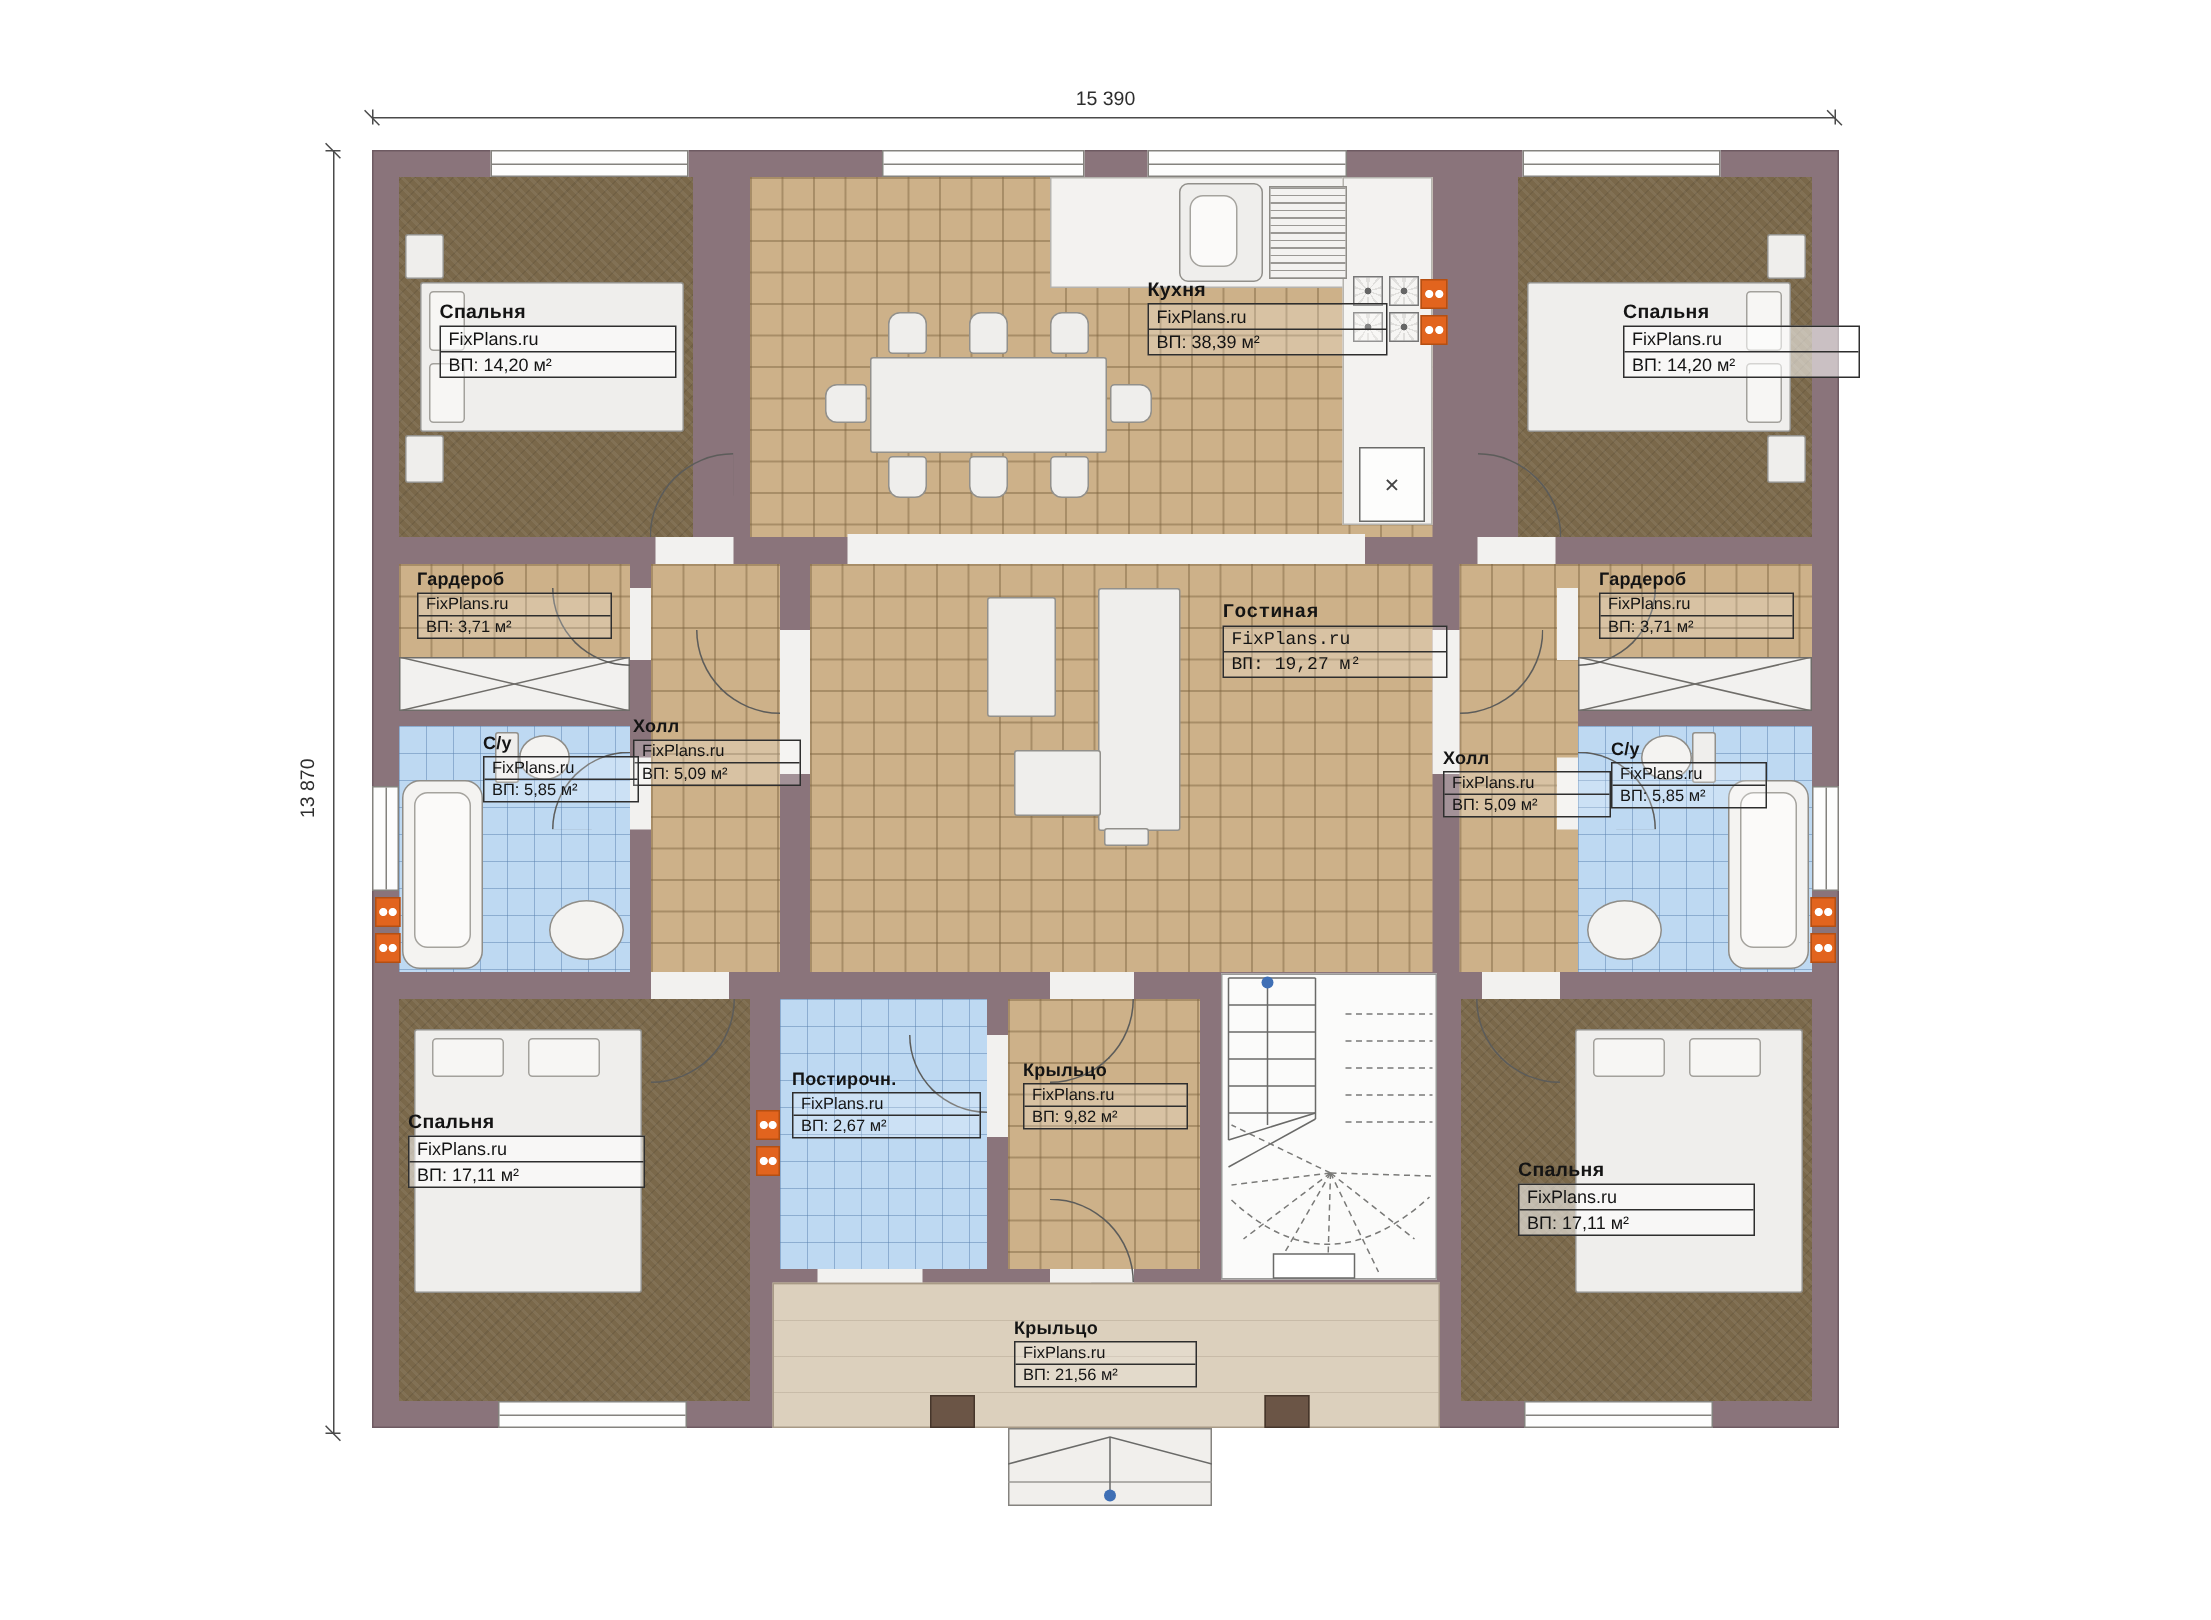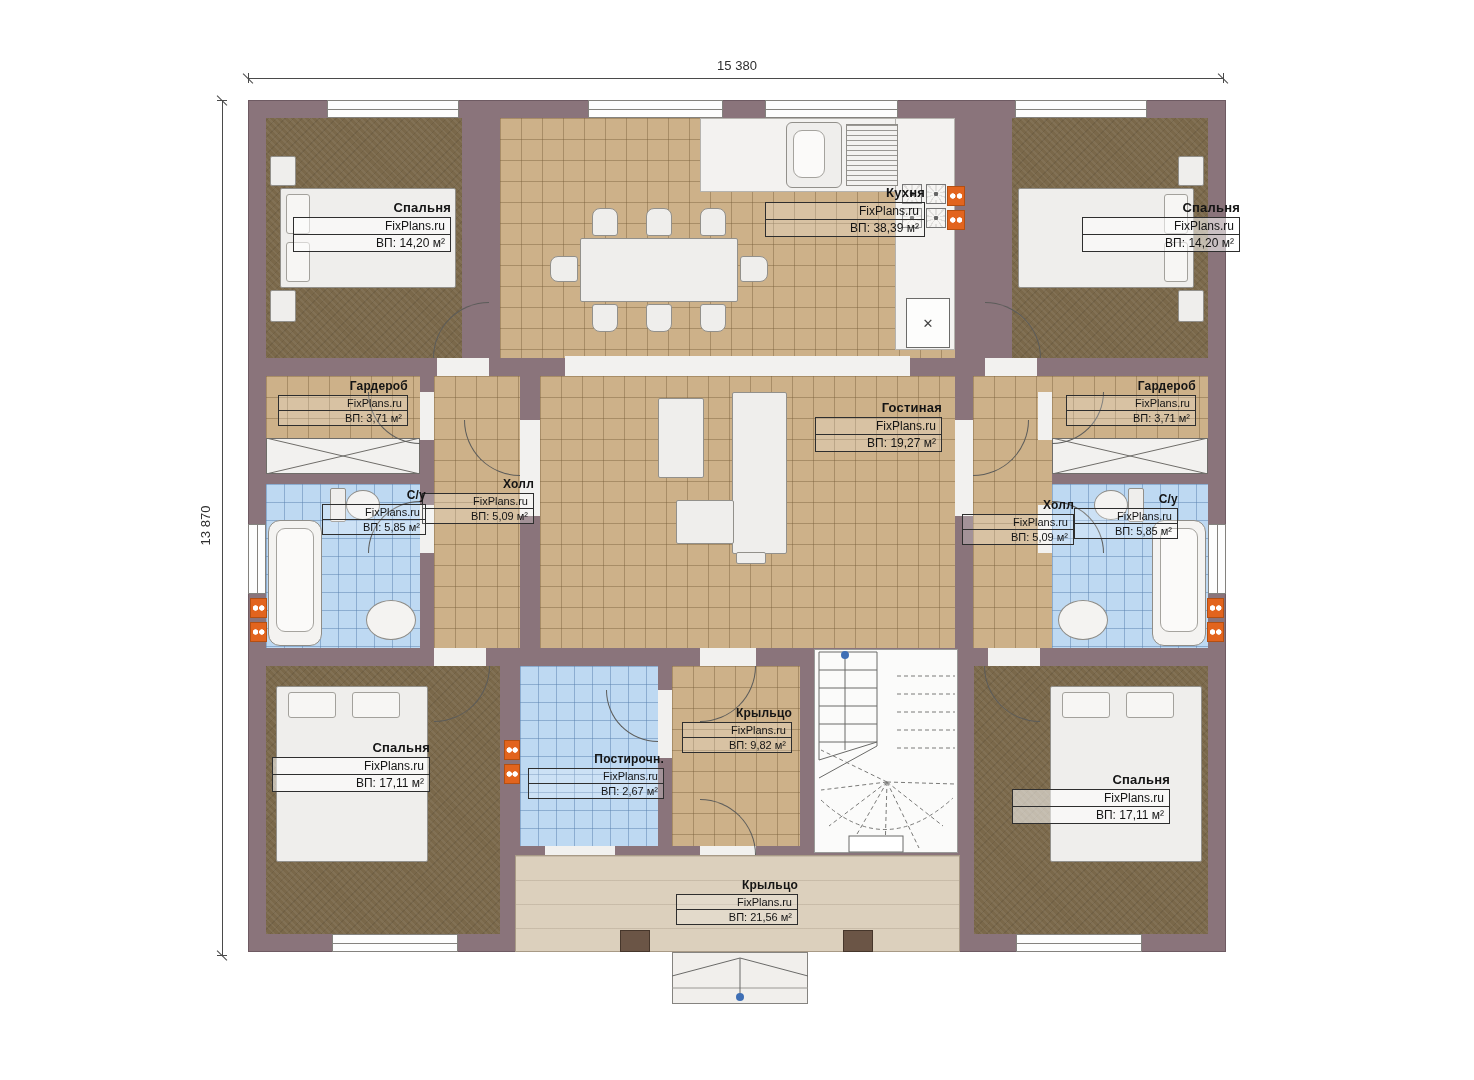--- a/index.html
+++ b/index.html
@@ -47,21 +47,21 @@
     background-image:radial-gradient(3px 3px at 30% 50%,#fff 80%,transparent),
                      radial-gradient(3px 3px at 72% 50%,#fff 80%,transparent);}
   .pillar{background:#6b5546;border:1px solid #46362b;z-index:9;}
   
   .arc{border:0 solid #5c5c5a;background:transparent;z-index:20;}
   .arc-tl{border-width:1.5px 0 0 1.5px;border-radius:100% 0 0 0;}
   .arc-tr{border-width:1.5px 1.5px 0 0;border-radius:0 100% 0 0;}
   .arc-bl{border-width:0 0 1.5px 1.5px;border-radius:0 0 0 100%;}
   .arc-br{border-width:0 1.5px 1.5px 0;border-radius:0 0 100% 0;}
   
-  .rlabel{position:absolute;text-align:right;z-index:30;color:#141414;}
+  .rlabel{position:absolute;text-align:left;z-index:30;color:#141414;}
   .rtitle{font-weight:bold;font-size:13px;letter-spacing:.2px;margin-bottom:2px;}
   .rbox{border:1px solid #2e2e2e;background:rgba(255,255,255,.22);}
   .rbox>div{padding:1px 5px;font-size:12px;white-space:nowrap;}
   .rbrand{border-bottom:1px solid #2e2e2e;}
   .onbed .rbox{background:rgba(255,255,255,.55);}
   .small .rtitle{font-size:12px;}
   .small .rbox>div{font-size:11px;}
   
   .dimline-h{border-top:1px solid #4a4a4a;}
   .dimline-v{border-left:1px solid #4a4a4a;}
@@ -72,21 +72,21 @@
   .dimtext.vert{transform:rotate(-90deg);transform-origin:center;}
   .xmark{background:#fdfdfc;border:1px solid #6b6b69;z-index:7;display:flex;
          align-items:center;justify-content:center;font-size:13px;color:#444;}
   svg{display:block;}
 </style>
 </head>
 <body>
 
 <div class="plan">
 
-  <div class="abs dimtext" style="left:697px;top:58px;width:80px;text-align:center;">15 380</div>
+  <div class="abs dimtext" style="left:697px;top:58px;width:80px;text-align:center;">15 390</div>
   <div class="abs dimline-h" style="left:248px;top:78px;width:976px;height:0;"></div>
   <div class="abs endbar-v" style="left:248px;top:73px;"></div>
   <div class="abs endbar-v" style="left:1223px;top:73px;"></div>
   <div class="abs tick" style="left:241px;top:78px;"></div>
   <div class="abs tick" style="left:1216px;top:78px;"></div>
 
   <div class="abs dimtext vert" style="left:165px;top:518px;width:80px;text-align:center;">13 870</div>
   <div class="abs dimline-v" style="left:222px;top:100px;width:0;height:856px;"></div>
   <div class="abs endbar-h" style="left:217px;top:100px;"></div>
   <div class="abs endbar-h" style="left:217px;top:955px;"></div>
@@ -296,21 +296,21 @@
       <div class="rarea">ВП: 14,20 м²</div>
       </div>
   </div>
   <div class="rlabel" style="left:765px;top:185px;width:160px;">
     <div class="rtitle">Кухня</div>
     <div class="rbox">
         <div class="rbrand">FixPlans.ru</div>
       <div class="rarea">ВП: 38,39 м²</div>
       </div>
   </div>
-  <div class="rlabel" style="left:815px;top:400px;width:127px;">
+  <div class="rlabel" style="left:815px;top:400px;width:150px;font-family:Liberation Mono, monospace;">
     <div class="rtitle">Гостиная</div>
     <div class="rbox">
         <div class="rbrand">FixPlans.ru</div>
       <div class="rarea">ВП: 19,27 м²</div>
       </div>
   </div>
   <div class="rlabel small" style="left:278px;top:379px;width:130px;">
     <div class="rtitle">Гардероб</div>
     <div class="rbox">
         <div class="rbrand">FixPlans.ru</div>
@@ -359,21 +359,21 @@
       <div class="rarea">ВП: 17,11 м²</div>
       </div>
   </div>
   <div class="rlabel onbed" style="left:1012px;top:772px;width:158px;">
     <div class="rtitle">Спальня</div>
     <div class="rbox">
         <div class="rbrand">FixPlans.ru</div>
       <div class="rarea">ВП: 17,11 м²</div>
       </div>
   </div>
-  <div class="rlabel small" style="left:528px;top:752px;width:136px;">
+  <div class="rlabel small" style="left:528px;top:712px;width:126px;">
     <div class="rtitle">Постирочн.</div>
     <div class="rbox">
         <div class="rbrand">FixPlans.ru</div>
       <div class="rarea">ВП: 2,67 м²</div>
       </div>
   </div>
   <div class="rlabel small" style="left:682px;top:706px;width:110px;">
     <div class="rtitle">Крыльцо</div>
     <div class="rbox">
         <div class="rbrand">FixPlans.ru</div>

